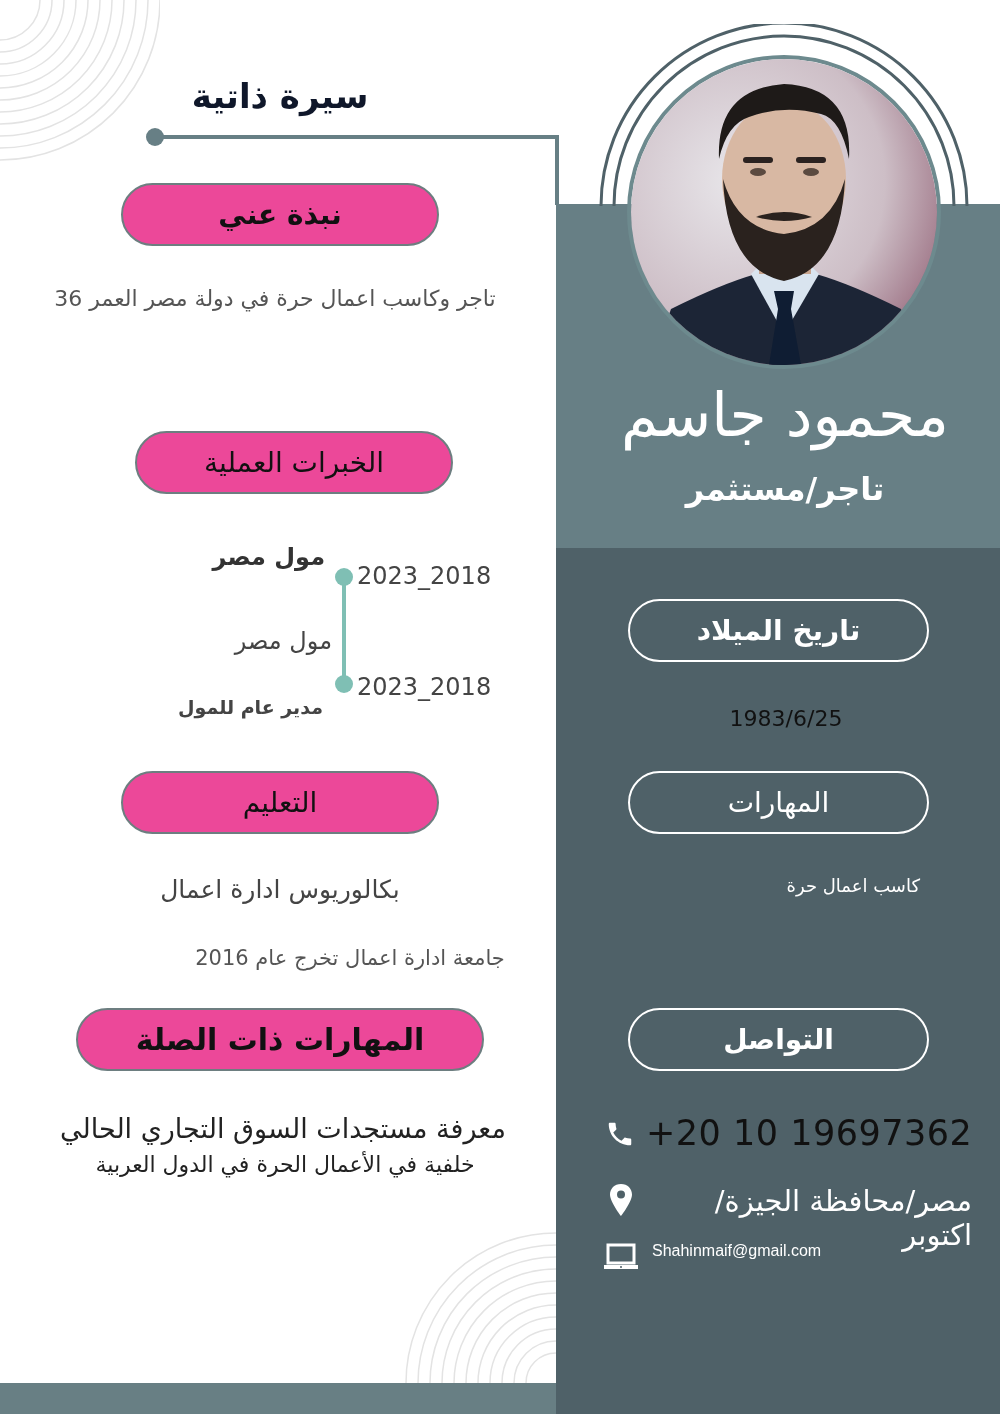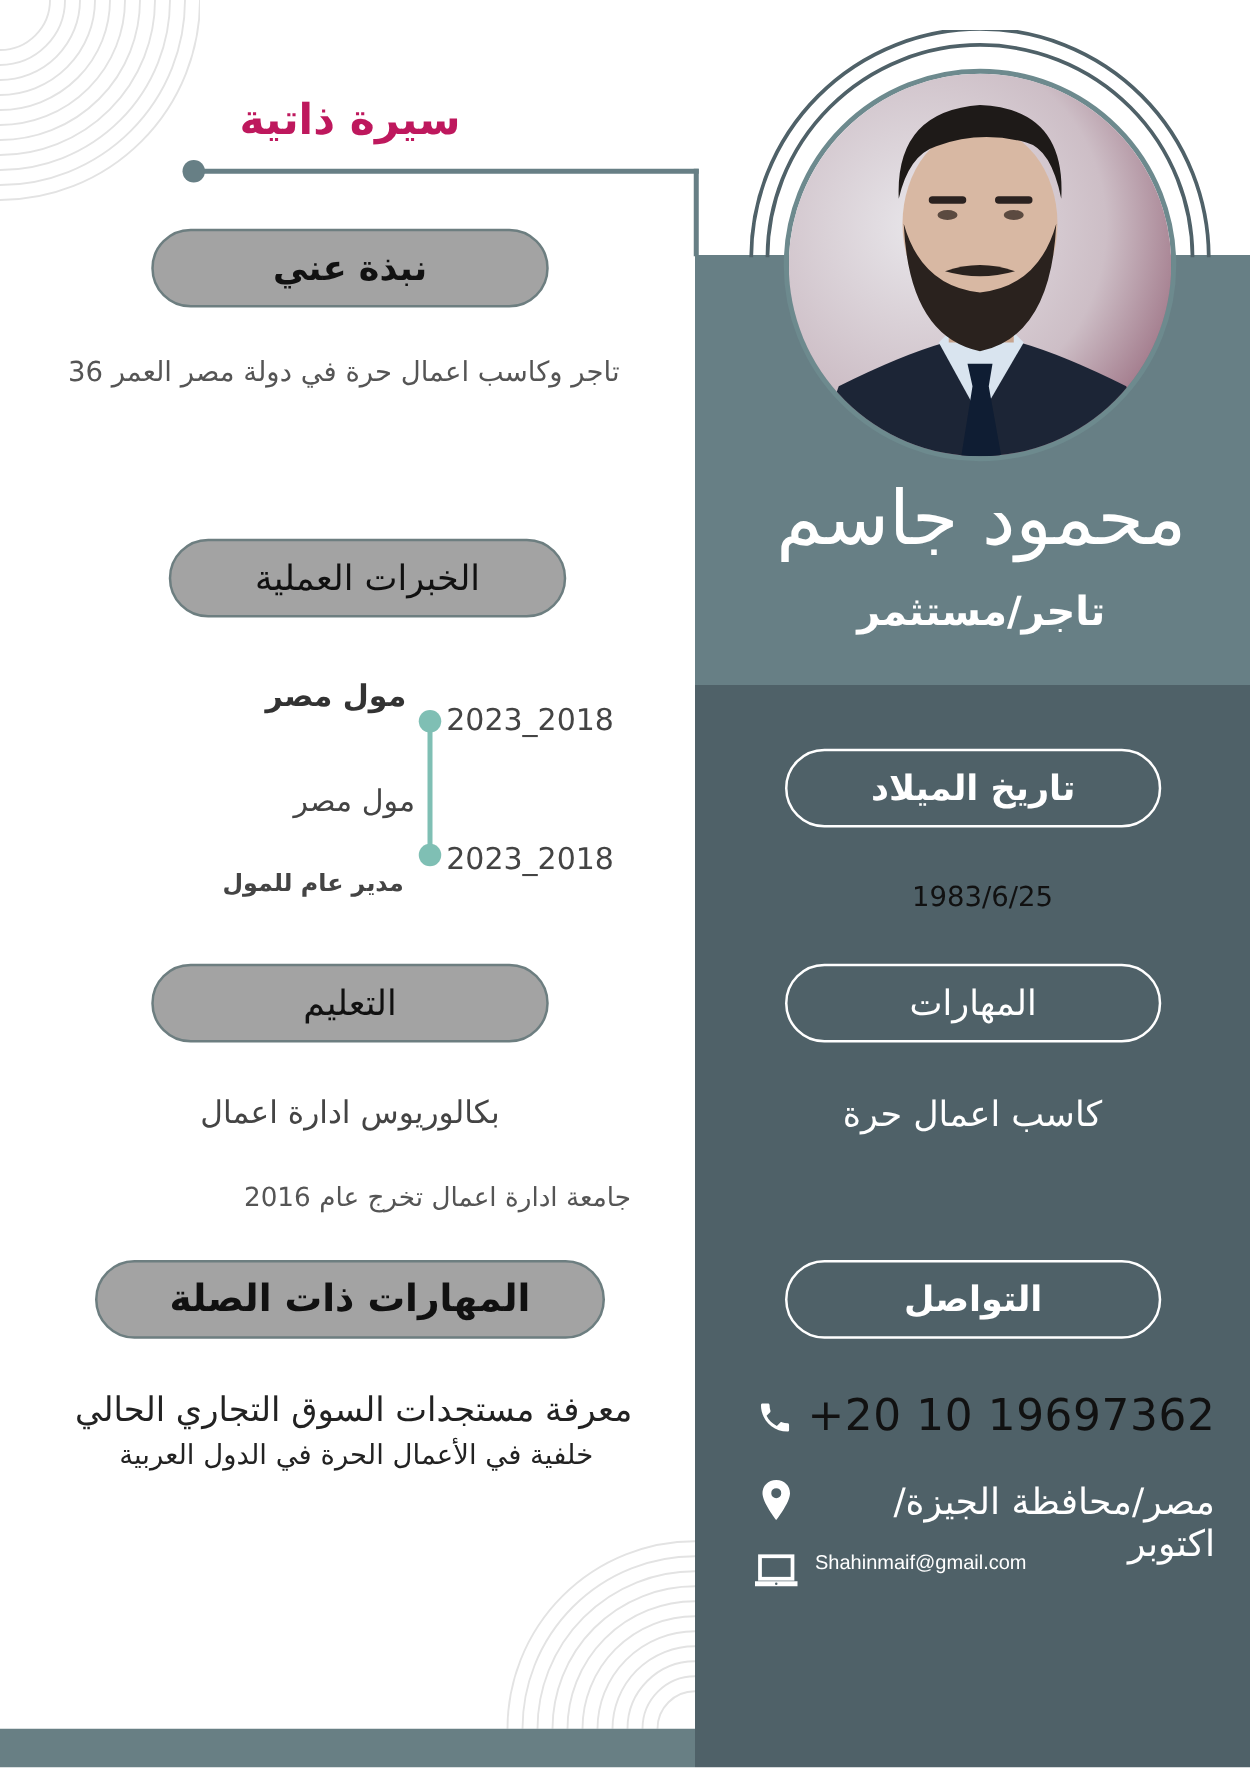--- a/index.html
+++ b/index.html
@@ -5,27 +5,27 @@
   * { box-sizing: border-box; margin: 0; padding: 0; }
   html, body { width: 1000px; height: 1414px; overflow: hidden; background: #ffffff; }
   body { position: relative; font-family: "DejaVu Sans", sans-serif; }
   .abs { position: absolute; }
   .rtl { direction: rtl; unicode-bidi: plaintext; }
 
   
   .rings { position: absolute; pointer-events: none; }
 
   
-  .main-title { left: 170px; top: 76px; width: 220px; text-align: center; font-size: 34px; font-weight: bold; color: #be185d; }
+  .main-title { left: 170px; top: 76px; width: 220px; text-align: center; font-size: 34px; font-weight: bold; color: #0f172a; }
   .title-line { left: 155px; top: 135px; width: 404px; height: 4px; background: #677f85; }
   .title-line-v { left: 555px; top: 135px; width: 4px; height: 70px; background: #677f85; }
   .title-dot { left: 146px; top: 128px; width: 18px; height: 18px; border-radius: 50%; background: #677f85; }
 
   
-  .pill { position: absolute; border: 2.5px solid #6d7e80; border-radius: 34px; display: flex; align-items: center; justify-content: center; background: #a3a3a3; }
+  .pill { position: absolute; border: 2.5px solid #6d7e80; border-radius: 34px; display: flex; align-items: center; justify-content: center; background: #ec4899; }
   .pill span { font-size: 28px; color: #111; font-weight: 500; }
   .pill.light { border-color: #ffffff; background: transparent; }
   .pill.light span { color: #ffffff; }
   .pill.bold span { font-weight: bold; }
 
   .text-gray { color: #555; }
 
   
   .panel-top { left: 556px; top: 204px; width: 444px; height: 344px; background: #677f85; }
   .panel-bottom { left: 556px; top: 548px; width: 444px; height: 866px; background: #4f6168; }
@@ -159,21 +159,21 @@
 <div class="abs rtl" style="left:60px;top:1152px;width:450px;text-align:center;font-size:22px;color:#222;">خلفية في الأعمال الحرة في الدول العربية</div>
 
 <div class="pill light bold" style="left:628px;top:599px;width:301px;height:63px;">
   <span class="rtl">تاريخ الميلاد</span>
 </div>
 <div class="abs" style="left:628px;top:706px;width:316px;text-align:center;font-size:22px;color:#111;">1983/6/25</div>
 
 <div class="pill light" style="left:628px;top:771px;width:301px;height:63px;">
   <span class="rtl">المهارات</span>
 </div>
-<div class="abs rtl" style="left:620px;top:875px;width:316px;text-align:center;font-size:28px;color:#fff;">كاسب اعمال حرة</div>
+<div class="abs rtl" style="left:604px;top:875px;width:316px;text-align:right;font-size:18px;color:#fff;">كاسب اعمال حرة</div>
 
 <div class="pill light bold" style="left:628px;top:1008px;width:301px;height:63px;">
   <span class="rtl">التواصل</span>
 </div>
 
 <svg class="icon" style="left:605px;top:1119px;" width="30" height="30" viewBox="0 0 24 24">
   <path fill="#ffffff" d="M6.6 10.8c1.4 2.8 3.8 5.1 6.6 6.6l2.2-2.2c.3-.3.7-.4 1-.2 1.1.4 2.3.6 3.6.6.6 0 1 .4 1 1V20c0 .6-.4 1-1 1C10.6 21 3 13.4 3 4c0-.6.4-1 1-1h3.5c.6 0 1 .4 1 1 0 1.3.2 2.5.6 3.6.1.3 0 .7-.2 1L6.6 10.8z"></path>
 </svg>
 <div class="abs" style="left:646px;top:1113px;font-size:35px;color:#111;letter-spacing:0.5px;">+20 10 19697362</div>
 

